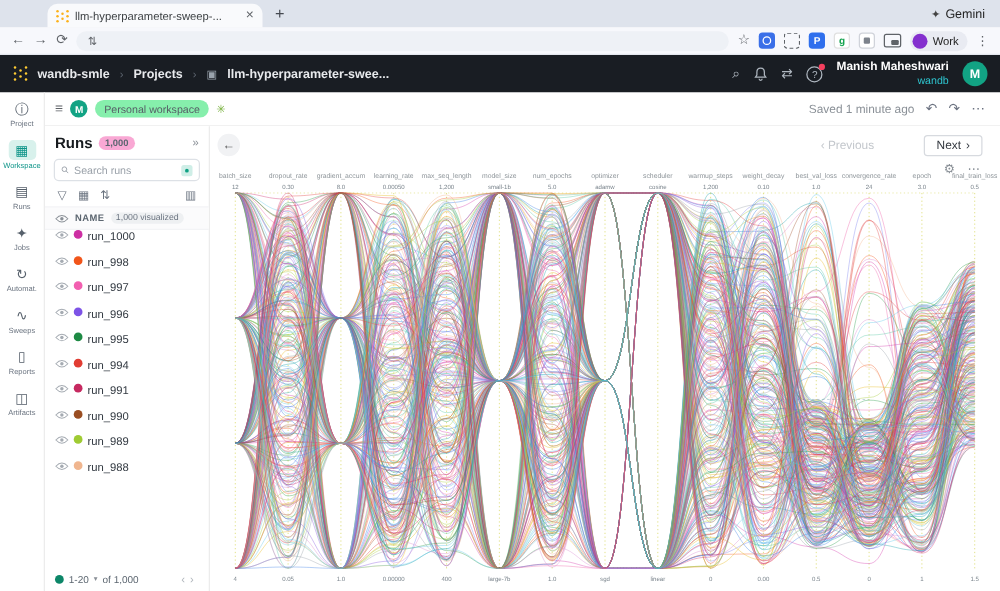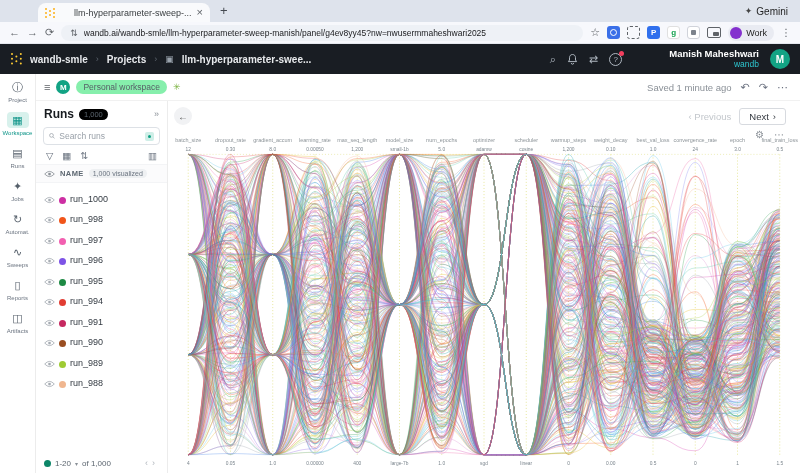--- a/index.html
+++ b/index.html
@@ -1,21 +1,21 @@
 <!DOCTYPE html>
 <html><head>
 <meta charset="utf-8">
 <style>
   * { margin:0; padding:0; box-sizing:border-box; }
   body { font-family:"Liberation Sans",sans-serif; background:#888; }
   .screen { width:800px; height:473px; position:relative; overflow:hidden; background:#fff; }
 
   
   .tabstrip { height:22px; background:#dee3ec; display:flex; align-items:flex-end; padding-left:38px; }
-  .tab { height:19px; width:172px; background:#f9fafc; border-radius:8px 8px 0 0; display:flex; align-items:center; gap:5px; padding:0 7px;text-align:right; }
+  .tab { height:19px; width:172px; background:#f9fafc; border-radius:8px 8px 0 0; display:flex; align-items:center; gap:5px; padding:0 7px; }
   .favicon { width:10px; height:10px; position:relative; flex:0 0 auto; }
   .favicon::before { content:""; position:absolute; left:0; top:0; width:2px; height:2px; border-radius:50%; background:#fcb119;
     box-shadow:0 4px 0 #fcb119,0 8px 0 #fcb119,4px 2px 0 #fcb119,4px 6px 0 #fcb119,8px 0 0 #fcb119,8px 4px 0 #fcb119,8px 8px 0 #fcb119; }
   .tab-title { font-size:9px; color:#3c4043; white-space:nowrap; overflow:hidden; flex:1; }
   .tab-close { font-size:11px; color:#5f6368; line-height:1; }
   .newtab { margin-left:10px; font-size:13px; color:#454950; align-self:center; line-height:22px; }
   .gemini { margin-left:auto; margin-right:12px; align-self:center; font-size:10px; color:#1f1f1f; display:flex; gap:4px; align-items:center; }
   .gem-spark { color:#444; font-size:9px; }
 
   .toolbar { height:22px; background:#f7f8fc; display:flex; align-items:center; gap:7px; padding:0 9px; border-bottom:1px solid #e4e7ee; }
@@ -41,21 +41,21 @@
   .wblogo { width:12px; height:12px; position:relative; flex:0 0 auto; }
   .wblogo::before { content:""; position:absolute; left:1px; top:0; width:2.4px; height:2.4px; border-radius:50%; background:#ffcc33;
     box-shadow:0 4.8px 0 #ffcc33,0 9.6px 0 #ffcc33,4.4px 2.4px 0 #ffcc33,4.4px 7.2px 0 #ffcc33,8.8px 0 0 #ffcc33,8.8px 4.8px 0 #ffcc33,8.8px 9.6px 0 #ffcc33; }
   .crumb { font-size:10px; color:#e8eaed; font-weight:bold; white-space:nowrap; }
   .crumb-sep { color:#5c646e; font-size:9px; }
   .proj-ic { color:#9aa3ad; font-size:9px; }
   .wbnav-right { margin-left:auto; display:flex; align-items:center; gap:11px; }
   .wb-ic { color:#aeb6bf; font-size:11px; line-height:1; }
   .help-wrap { position:relative; width:13px; height:13px; border:1px solid #aeb6bf; border-radius:50%; color:#aeb6bf; font-size:8px; display:flex; align-items:center; justify-content:center; }
   .help-dot { position:absolute; top:-3px; right:-3px; width:5px; height:5px; border-radius:50%; background:#f43f5e; }
-  .user-block { text-align:right; line-height:1.15;margin-left:36px; }
+  .user-block { text-align:right; line-height:1.15; }
   .user-name { font-size:9.5px; font-weight:bold; color:#ffffff; }
   .user-org { font-size:8.5px; color:#2ec5cf; }
   .wb-avatar { width:20px; height:20px; border-radius:50%; background:#12a384; color:#fff; font-size:10px; font-weight:bold; display:flex; align-items:center; justify-content:center; }
 
   
   .content-row { display:flex; height:399px; background:#fff; }
   .rail { width:36px; border-right:1px solid #ececec; display:flex; flex-direction:column; align-items:center; padding-top:5px; gap:9px; }
   .rail-item { display:flex; flex-direction:column; align-items:center; width:34px; }
   .ric { font-size:11px; color:#56606b; width:22px; height:16px; display:flex; align-items:center; justify-content:center; border-radius:4px; }
   .rail-item.active .ric { background:#d8f1ec; color:#0d9488; }
@@ -72,48 +72,48 @@
   .hdr-right { margin-left:auto; display:flex; align-items:center; gap:9px; }
   .saved { font-size:9.5px; color:#8a9097; white-space:nowrap; }
   .hic { font-size:11px; color:#6b7280; line-height:1; }
 
   .body-row { flex:1; display:flex; min-height:0; }
 
   
   .runs-panel { width:132px; border-right:1px solid #ececec; display:flex; flex-direction:column; background:#fff; }
   .rp-head { display:flex; align-items:center; gap:5px; padding:6px 8px 3px; }
   .rp-title { font-size:12px; font-weight:bold; color:#171b1f; }
-  .rp-count { font-size:7.5px; background:#000000; border-radius:8px; padding:1px 5px; color:#5c6670; }
+  .rp-count { font-size:7.5px; background:#f9a8d4; border-radius:8px; padding:1px 5px; color:#5c6670;font-weight:bold; }
   .rp-exp { margin-left:auto; color:#8a9097; font-size:9px; }
   .rp-search { margin:3px 7px; display:flex; align-items:center; gap:4px; border:1px solid #dde1e6; border-radius:4px; height:18px; padding:0 5px; }
   .rp-search input { border:0; outline:0; width:100%; font-size:8.5px; color:#3a4550; font-family:inherit; background:transparent; }
   .rp-search input::placeholder { color:#9aa1a9; }
   .teal-mini { width:9px; height:9px; border-radius:2px; background:#cfeee7; flex:0 0 auto; position:relative; }
   .teal-mini::before { content:""; position:absolute; left:3px; top:3px; width:3px; height:3px; border-radius:50%; background:#0da183; }
   .rp-tools { display:flex; align-items:center; gap:9px; padding:2px 10px 3px; color:#6b7480; font-size:9.5px; }
   .rp-tools .right { margin-left:auto; }
   .rp-cols { display:flex; align-items:center; gap:5px; padding:4px 8px; border-top:1px solid #f3f4f6; border-bottom:1px solid #f3f4f6; background:#fbfbfc; }
   .col-name { font-size:7.5px; font-weight:bold; letter-spacing:.4px; color:#5c6670; }
   .vis-badge { font-size:7px; background:#eef0f2; border-radius:7px; padding:1px 4px; color:#6b7480; white-space:nowrap; }
   .rp-rows { flex:1; overflow:hidden; }
-  .run-row { display:flex; align-items:flex-end; gap:4px; height:20.5px; padding:0 8px; }
+  .run-row { display:flex; align-items:flex-start; gap:4px; height:20.5px; padding:0 8px; }
   .run-dot { width:7px; height:7px; border-radius:50%; flex:0 0 auto; }
   .run-name { font-size:9px; color:#333a42; white-space:nowrap; }
   .eye { flex:0 0 auto; }
   .rp-pag { display:flex; align-items:center; gap:4px; padding:3px 8px 5px; font-size:8px; color:#5c6670; }
   .pag-dot { width:7px; height:7px; border-radius:50%; background:#0c8668; flex:0 0 auto; }
   .pag-chevs { margin-left:auto; color:#b0b6bc; font-size:9px; letter-spacing:4px; }
 
   
   .main { flex:1; position:relative; background:#fff; min-width:0; }
   .main-top { display:flex; align-items:center; padding:6px 14px 0 6px; }
   .back-btn { width:18px; height:18px; border-radius:50%; background:#f1f2f4; color:#555; display:flex; align-items:center; justify-content:center; font-size:10px; }
   .pager { margin-left:auto; display:flex; gap:8px; align-items:center;justify-content:flex-end; }
   .prev { color:#c3c7cc; font-size:9.5px; }
-  .next { border:1px solid #d7dadf; border-radius:3px; padding:2px 9px; font-size:9.5px; color:#33383f; background:#fff; display:flex; gap:4px; align-items:center; }
+  .next { border:1px solid #d7dadf; border-radius:3px; padding:2px 9px; font-size:9.5px; color:#33383f; background:#fff; display:flex; gap:4px; align-items:center;margin-left:32px; }
   .panel-tools { position:absolute; top:28px; right:16px; display:flex; gap:10px; color:#8a9097; font-size:10px; z-index:2; }
   .plot-wrap { position:absolute; left:2px; right:2px; top:32px; bottom:2px; }
   .plot-wrap svg { width:100%; height:100%; display:block; }
   .albl { font-size:5.4px; fill:#8d9499; text-anchor:middle; }
   .aval { font-size:4.8px; fill:#7b858d; text-anchor:middle; }
   .axisline { stroke:#dede7a; stroke-dasharray:1,2; stroke-width:0.7; }
   .gridline { stroke:#dede7a; stroke-dasharray:1,2; stroke-width:0.5; }
   .midline { stroke:#9fb8c9; stroke-dasharray:2,2; stroke-width:0.5; }
 </style>
 </head>
@@ -133,21 +133,20 @@
       <span>Gemini</span>
     </span>
   </div>
 
   <div class="toolbar">
     <span class="nav-ic">←</span>
     <span class="nav-ic">→</span>
     <span class="nav-ic">⟳</span>
     <div class="omnibox">
       <span class="tune-ic">⇅</span>
-      <span class="url">wandb.ai/wandb-smle/llm-hyperparameter-sweep-manish/panel/g4ev8yy45?nw=nwusermmaheshwari2025</span>
     </div>
     <span class="nav-ic">☆</span>
     <span class="ext ext-1p"></span>
     <span class="ext ext-crop"></span>
     <span class="ext ext-p">P</span>
     <span class="ext ext-g">g</span>
     <span class="ext ext-puz"></span>
     <span class="pip"></span>
     <span class="profile-chip">
       <span class="profile-av"></span>

